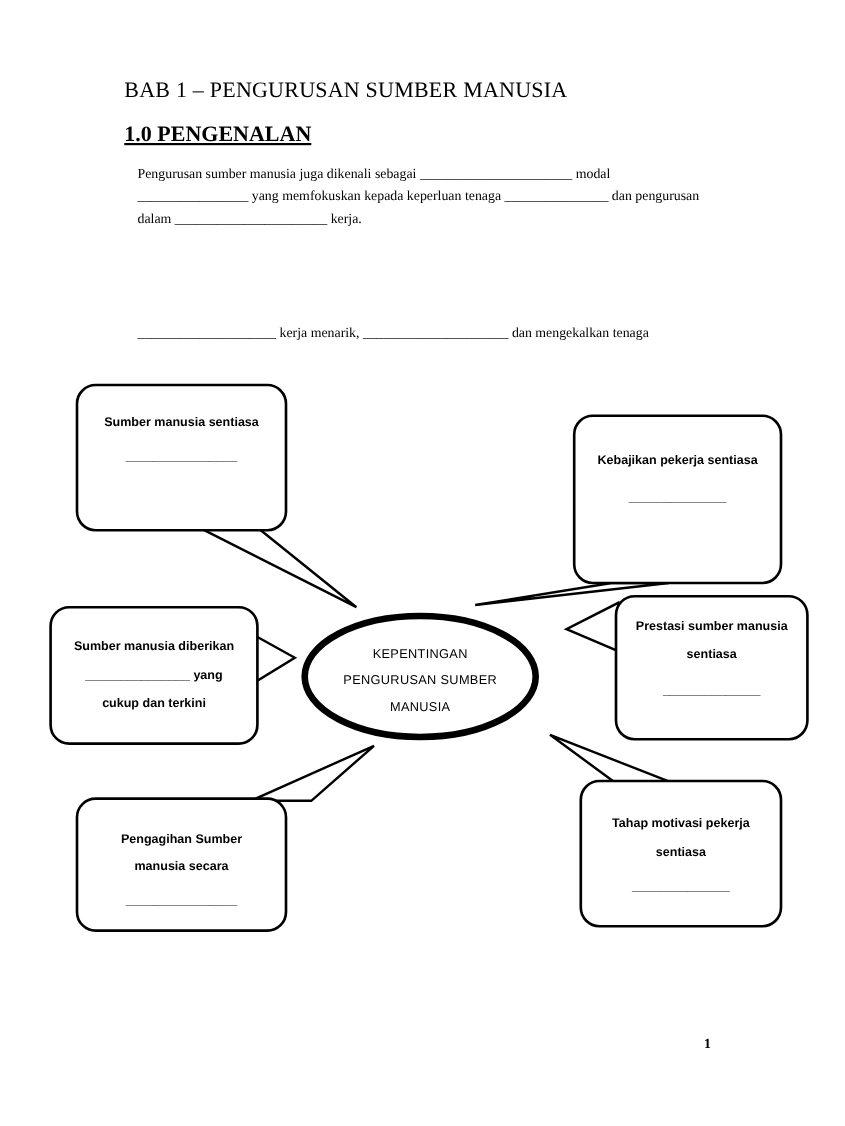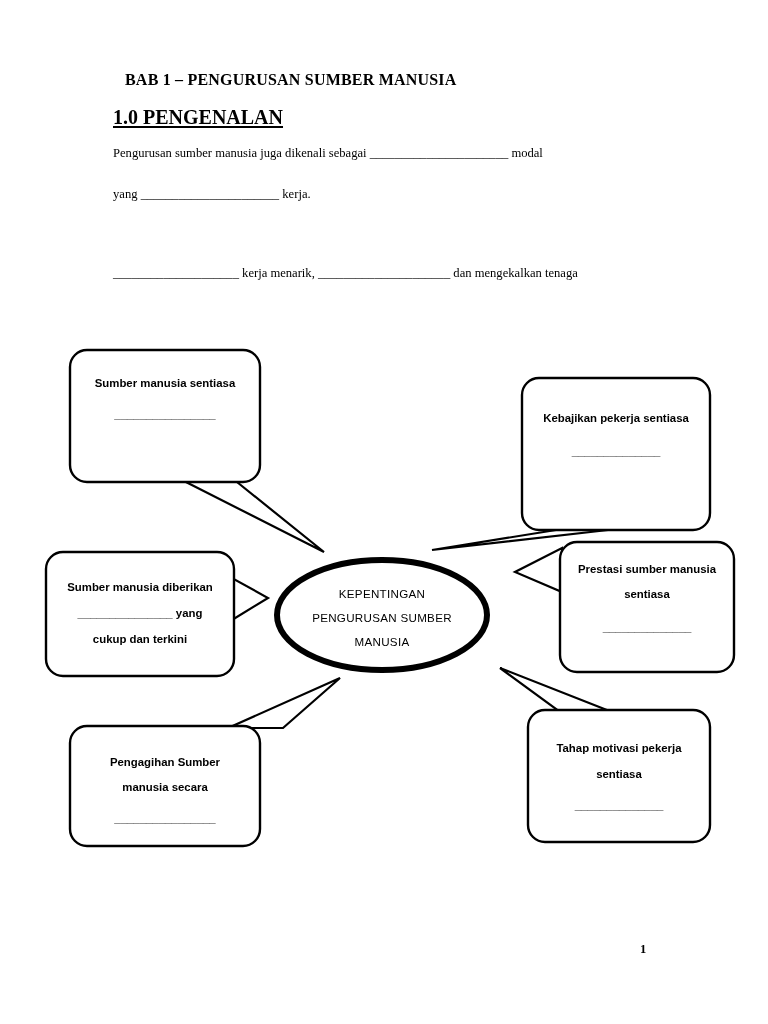--- a/index.html
+++ b/index.html
@@ -19,40 +19,40 @@
 
   
   .doc-text {
     position: absolute;
     left: 113px;
     top: 70px;
     width: 545px;
   }
   .chapter-title {
     font-family: "Liberation Serif", serif;
-    font-weight: bold;
-    font-size: 16px;
+    font-weight: normal;
+    font-size: 20px;
     letter-spacing: 0.2px;
-    margin: 0 0 16px 12px;
+    margin: 0 0 16px 0;
     line-height: 1.2;
   }
   .section-heading {
     font-family: "Liberation Serif", serif;
     font-weight: bold;
     font-size: 20px;
     text-decoration: underline;
     text-underline-offset: 2px;
     margin: 0 0 14px 0;
     line-height: 1.2;
   }
   .para {
     font-family: "Liberation Serif", serif;
     font-size: 12.6px;
     line-height: 1.62;
-    margin: 0;
+    margin: 12px;
     text-align: left;
   }
   .spacer-lg { height: 38px; }
 
   
   .mindmap {
     position: absolute;
     left: 0;
     top: 330px;
     width: 768px;
@@ -93,22 +93,22 @@
 <div class="page">
 
   <div class="doc-text">
 
     <h1 class="chapter-title">BAB 1 – PENGURUSAN SUMBER MANUSIA</h1>
 
     <h2 class="section-heading">1.0 PENGENALAN</h2>
 
     <p class="para">
       <span>Pengurusan sumber manusia juga dikenali sebagai ______________________ modal</span><br>
-      <br>
-      <span>yang ______________________ kerja.</span>
+      <span>________________ yang memfokuskan kepada keperluan tenaga _______________ dan pengurusan</span><br>
+      <span>dalam ______________________ kerja.</span>
     </p>
 
     <div class="spacer-lg"></div>
 
 
     <p class="para">
       <br>
       <span>____________________ kerja menarik, _____________________ dan mengekalkan tenaga</span><br>
     </p>
   </div>

